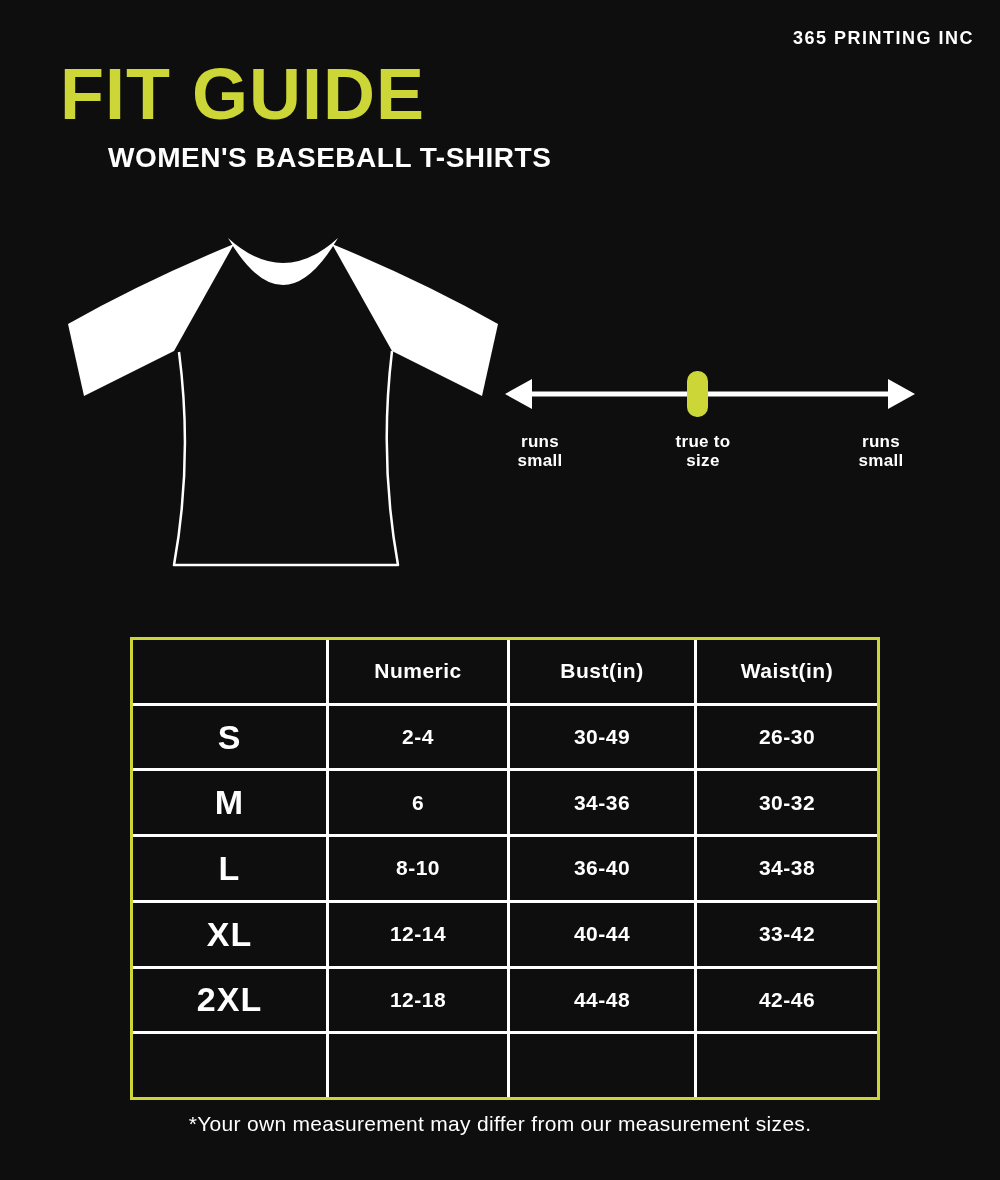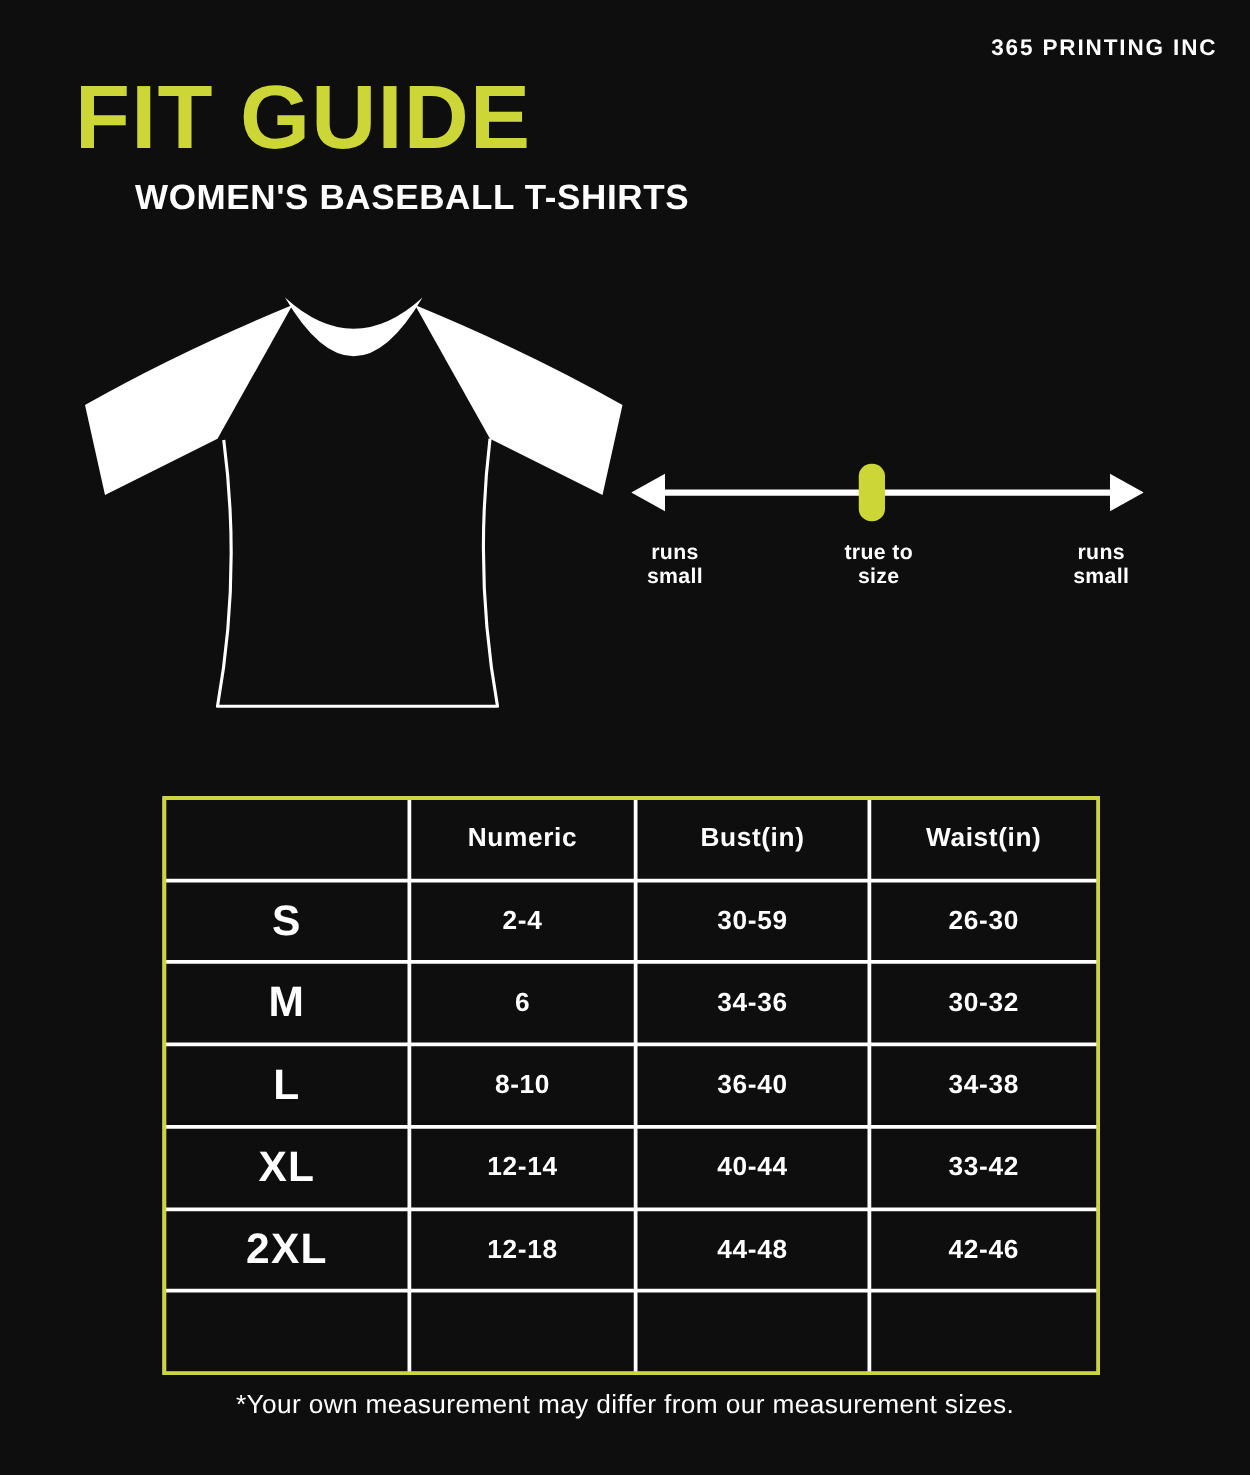--- a/index.html
+++ b/index.html
@@ -165,21 +165,21 @@
 
   <div class="size-table">
 
     <div class="cell head"></div>
     <div class="cell head">Numeric</div>
     <div class="cell head">Bust(in)</div>
     <div class="cell head">Waist(in)</div>
 
     <div class="cell size">S</div>
     <div class="cell">2-4</div>
-    <div class="cell">30-59</div>
+    <div class="cell">30-49</div>
     <div class="cell">26-30</div>
 
     <div class="cell size">M</div>
     <div class="cell">6</div>
     <div class="cell">34-36</div>
     <div class="cell">30-32</div>
 
     <div class="cell size">L</div>
     <div class="cell">8-10</div>
     <div class="cell">36-40</div>

